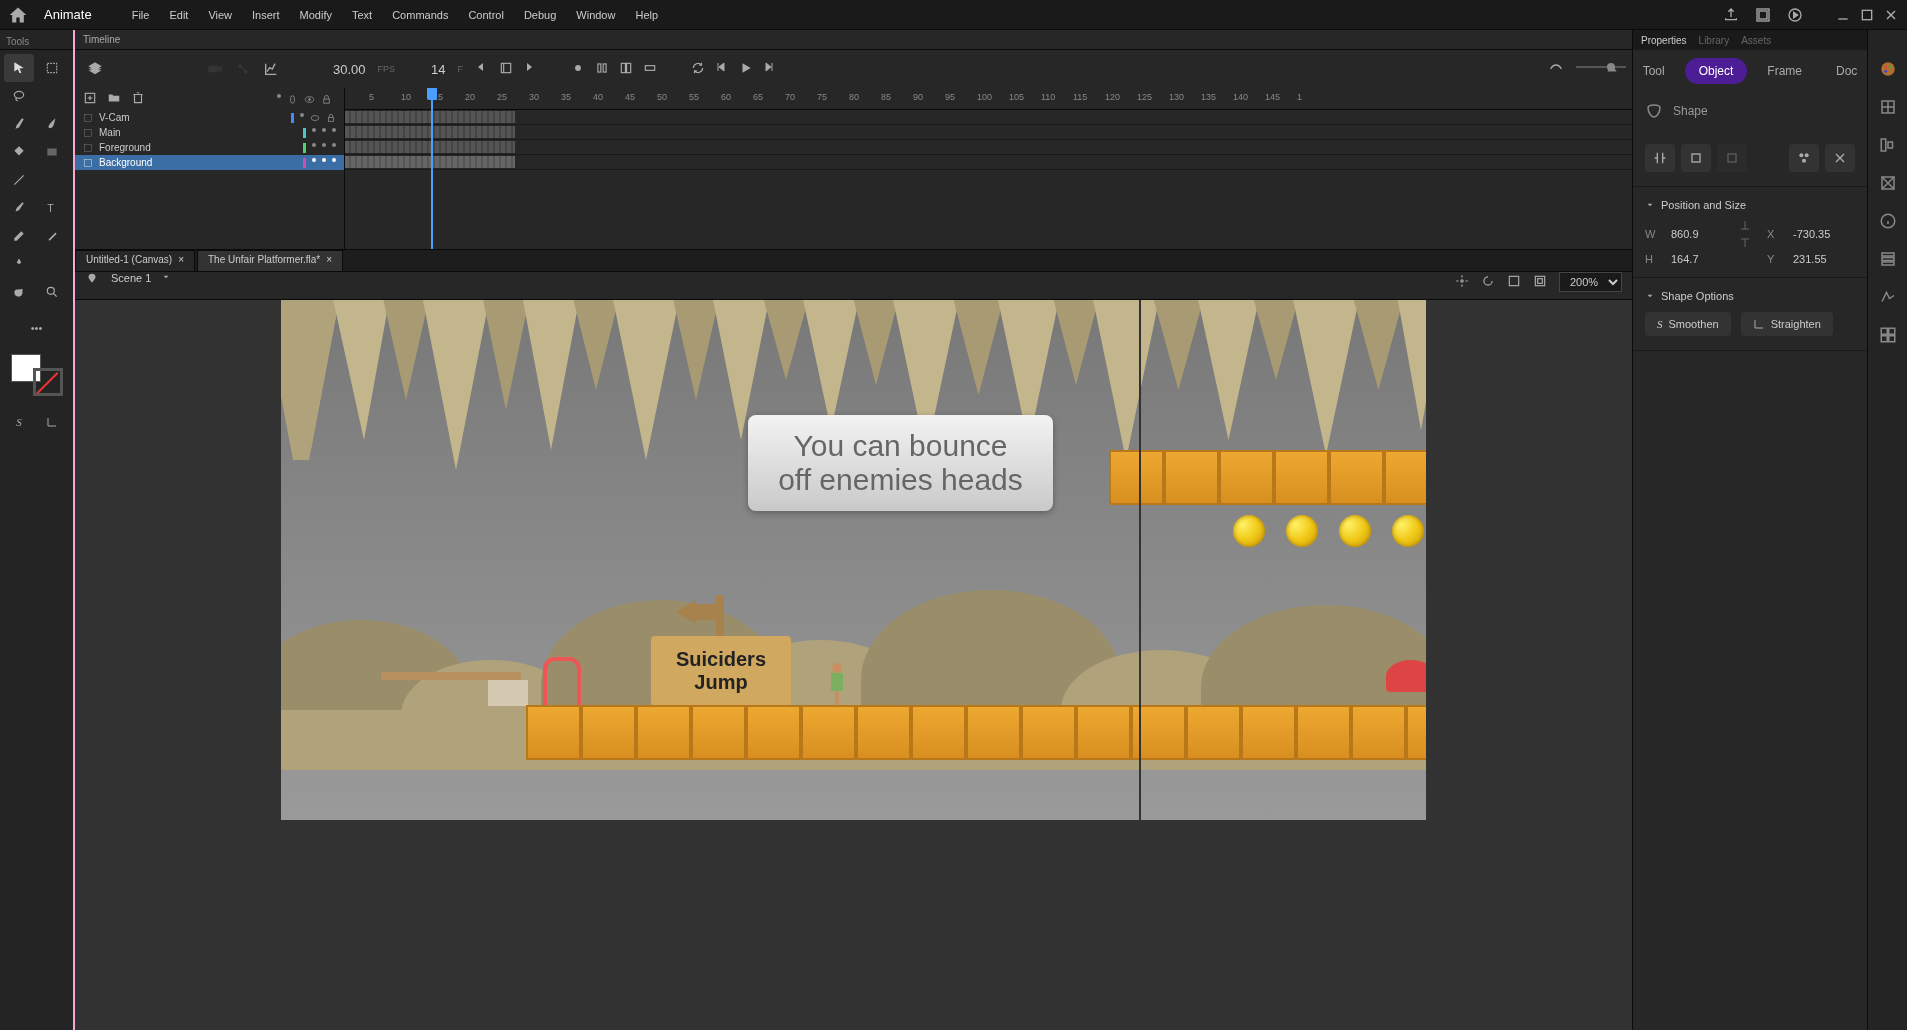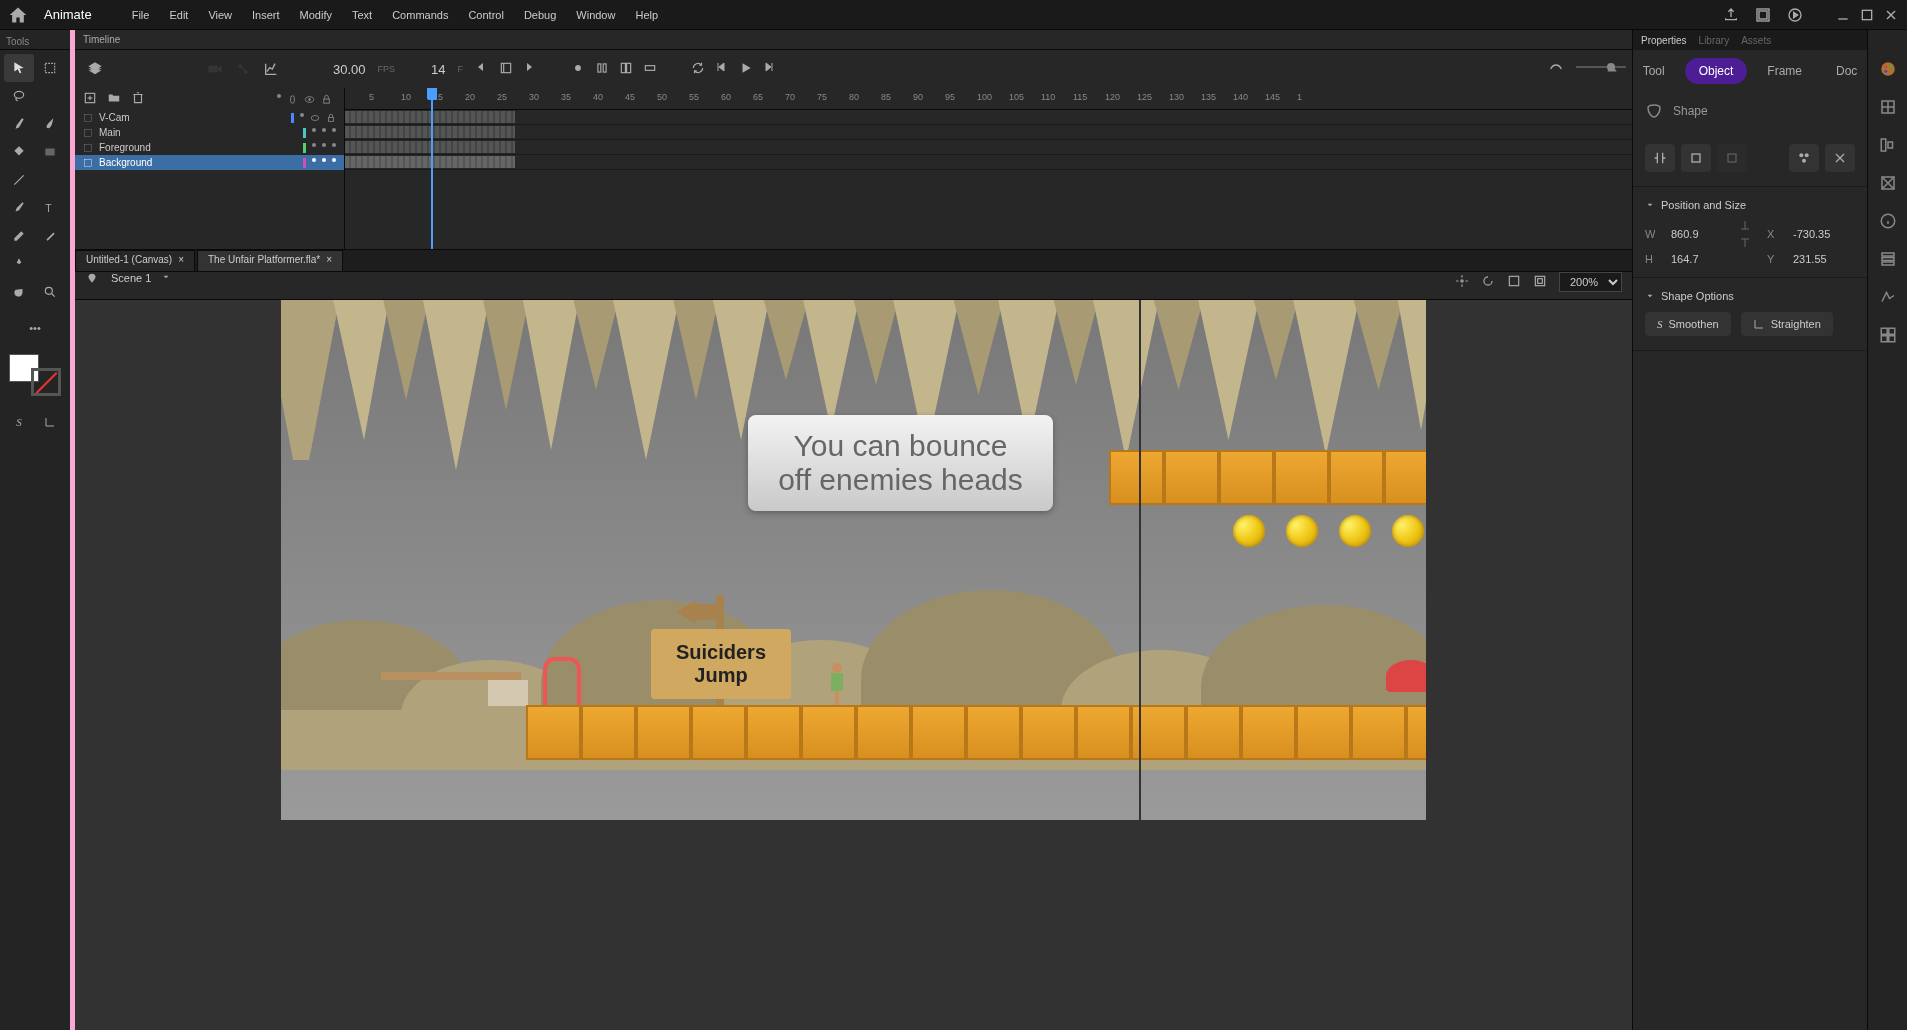--- a/index.html
+++ b/index.html
@@ -10,21 +10,21 @@
 .home-icon { width: 20px; height: 20px; color: #aaa; margin-right: 8px; cursor: pointer; }
 .app-name { color: #fff; font-size: 13px; margin-right: 24px; padding: 4px 8px; }
 .menu-items { display: flex; gap: 4px; }
 .menu-item { padding: 4px 8px; color: #ccc; cursor: pointer; }
 .titlebar-right { margin-left: auto; display: flex; gap: 16px; align-items: center; }
 .titlebar-icon { width: 16px; height: 16px; color: #aaa; cursor: pointer; }
 .window-controls { display: flex; gap: 8px; margin-left: 16px; }
 
 
 .main-container { display: flex; height: calc(100% - 30px); }
-.left-toolbar { width: 75px; background: #242424; border-right: 5px solid #f9a8d4; display: flex; flex-direction: column; padding-top: 4px; }
+.left-toolbar { width: 75px; background: #242424; border-right: 2px solid #f9a8d4; display: flex; flex-direction: column; padding-top: 4px; }
 .tools-label { color: #888; font-size: 10px; padding: 2px 6px; border-bottom: 1px solid #0a0a0a; }
 .tool-grid { display: grid; grid-template-columns: 1fr 1fr; gap: 0; padding: 4px; }
 .tool-btn { width: 30px; height: 28px; display: flex; align-items: center; justify-content: center; color: #aaa; cursor: pointer; border-radius: 3px; }
 .tool-btn.active { background: #3a3a3a; }
 .color-swatch { width: 52px; height: 42px; margin: 8px auto; position: relative; }
 .fill-swatch { position: absolute; width: 30px; height: 28px; background: #fff; border: 1px solid #555; top: 0; left: 0; }
 .stroke-swatch { position: absolute; width: 30px; height: 28px; border: 3px solid #555; bottom: 0; right: 0; }
 .stroke-swatch::after { content: ''; position: absolute; width: 120%; height: 2px; background: #e33; transform: rotate(-45deg); top: 50%; left: -10%; }
 
 .center-area { flex: 1; display: flex; flex-direction: column; background: #1d1d1d; }
@@ -83,21 +83,21 @@
 
 .platform { position: absolute; display: flex; }
 .block { width: 55px; height: 55px; background: linear-gradient(180deg, #eda831 0%, #d88f1f 100%); border: 2px solid #b87718; }
 
 
 .coin { position: absolute; width: 32px; height: 32px; border-radius: 50%; background: radial-gradient(circle at 30% 30%, #fff266, #f0c818, #c79808); box-shadow: inset 0 0 4px #a87808; }
 
 
 .sign { position: absolute; }
 .sign-post { width: 8px; height: 110px; background: #a8824c; margin: 0 auto; }
-.sign-board { position: absolute; top: 34px; left: -65px; width: 140px; height: 70px; background: #d0a860; display: flex; align-items: center; justify-content: center; font-family: Arial; font-weight: bold; font-size: 20px; color: #222; text-align: center; border-radius: 4px; padding: 4px; }
+.sign-board { position: absolute; top: 41px; left: -65px; width: 140px; height: 70px; background: #d0a860; display: flex; align-items: center; justify-content: center; font-family: Arial; font-weight: bold; font-size: 20px; color: #222; text-align: center; border-radius: 4px; padding: 4px; }
 .sign-arrow { position: absolute; top: 5px; left: -40px; width: 0; height: 0; border-right: 20px solid #a8824c; border-top: 12px solid transparent; border-bottom: 12px solid transparent; }
 .sign-arrow::after { content: ''; position: absolute; left: 18px; top: -8px; width: 24px; height: 16px; background: #a8824c; }
 
 
 .tooltip-box { position: absolute; background: linear-gradient(180deg, #f3f3f3, #c9c9c9); border-radius: 8px; padding: 14px 30px; font-size: 30px; color: #666; text-align: center; box-shadow: 0 2px 6px rgba(0,0,0,0.3); }
 
 
 .character { position: absolute; width: 18px; height: 42px; }
 .char-head { width: 10px; height: 10px; border-radius: 50%; background: #c89060; margin: 0 auto; }
 .char-body { width: 12px; height: 18px; background: #7ab060; margin: 0 auto; }

